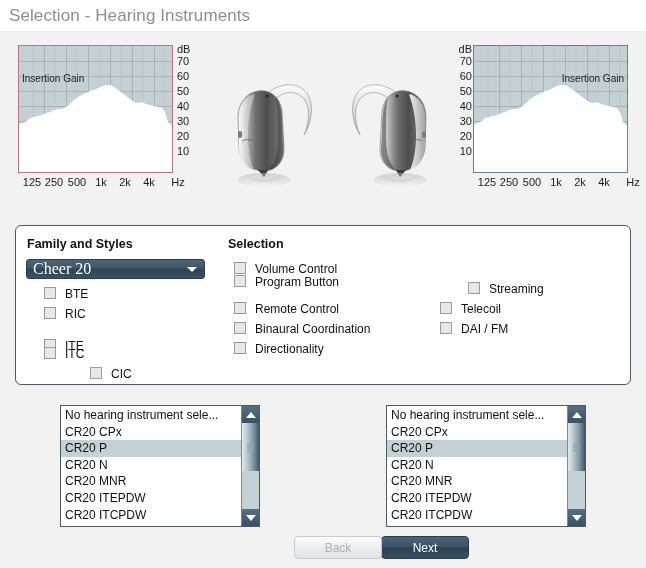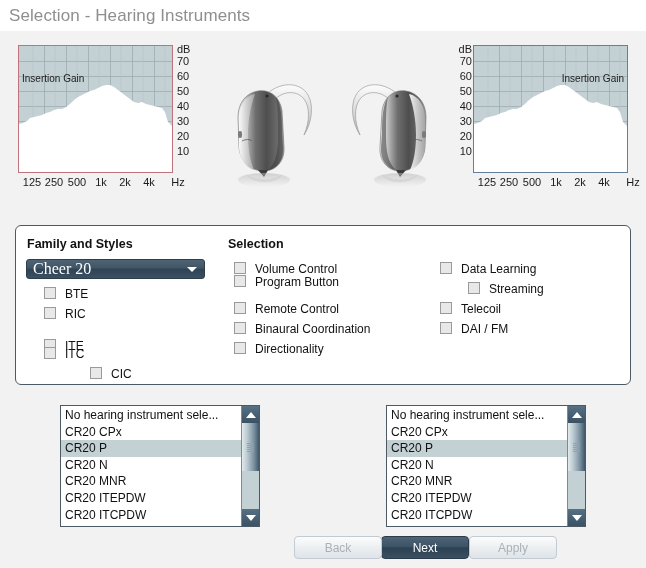--- a/index.html
+++ b/index.html
@@ -586,24 +586,20 @@
   </div>
   <div class="cbrow" style="left:218px; top:96px;">
     <span class="cb"></span>
     <span class="cblabel">Binaural Coordination</span>
   </div>
   <div class="cbrow" style="left:218px; top:116px;">
     <span class="cb"></span>
     <span class="cblabel">Directionality</span>
   </div>
 
-  <div class="cbrow" style="left:424px; top:36px;">
-    <span class="cb"></span>
-    <span class="cblabel">Data Learning</span>
-  </div>
   <div class="cbrow" style="left:424px; top:56px;padding-left:28px;">
     <span class="cb"></span>
     <span class="cblabel">Streaming</span>
   </div>
   <div class="cbrow" style="left:424px; top:76px;">
     <span class="cb"></span>
     <span class="cblabel">Telecoil</span>
   </div>
   <div class="cbrow" style="left:424px; top:96px;">
     <span class="cb"></span>
@@ -657,14 +653,13 @@
     </div>
     <div class="sbbtn">
       <span class="tri-down"></span>
     </div>
   </div>
 </div>
 
 <div class="buttonbar">
   <div class="btn primary btn-next">Next</div>
   <div class="btn disabled btn-back">Back</div>
-  <div class="btn disabled btn-apply">Apply</div>
 </div>
 
 </body></html>

